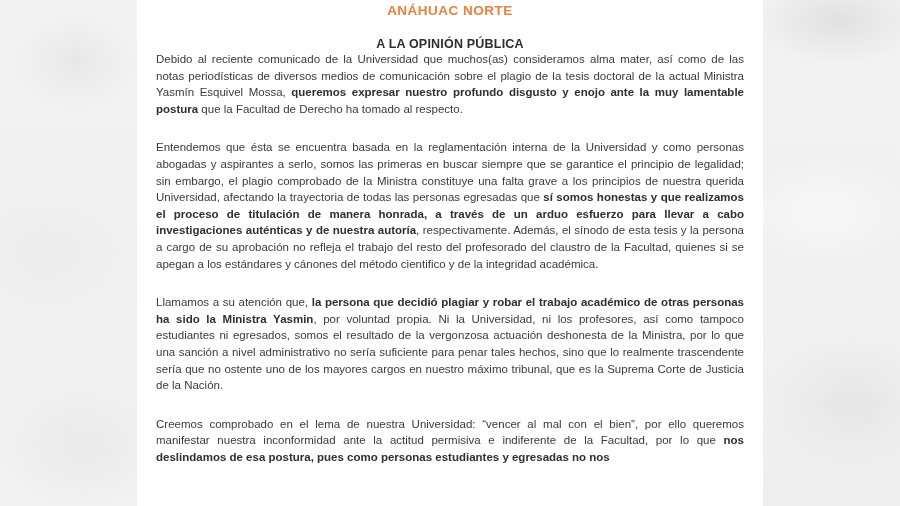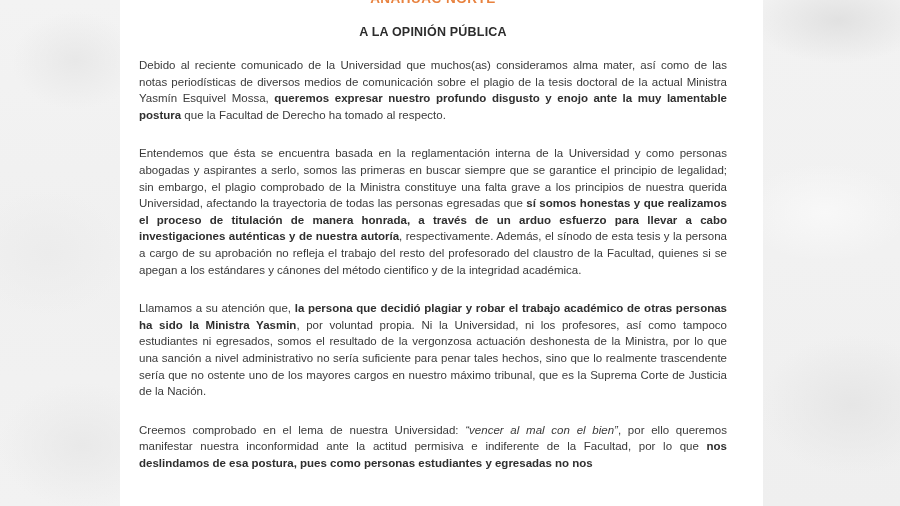--- a/index.html
+++ b/index.html
@@ -30,27 +30,27 @@
     right: 0;
     background:
       radial-gradient(120px 60px at 55% 4%, #e1e1e1 0%, rgba(225,225,225,0) 72%),
       radial-gradient(120px 70px at 45% 42%, #f8f8f8 0%, rgba(248,248,248,0) 70%),
       radial-gradient(130px 100px at 65% 80%, #e6e6e6 0%, rgba(230,230,230,0) 70%),
       linear-gradient(180deg, #f2f2f2 0%, #f1f1f1 50%, #efefef 100%);
   }
   
   #letter-page {
     position: absolute;
-    left: 120px;
+    left: 137px;
     top: 0;
     width: 626px;
     height: 100%;
     background: #ffffff;
     box-sizing: border-box;
-    padding: 0 19px;
+    padding: 12px 19px;
     overflow: hidden;
   }
   .letterhead {
     margin-top: -8px;
     line-height: 14px;
     font-size: 13.5px;
     font-weight: bold;
     letter-spacing: 0.5px;
     text-align: center;
     white-space: nowrap;
@@ -58,29 +58,28 @@
   .letter-title {
     margin-top: 19px;
     line-height: 14px;
     font-size: 12.5px;
     font-weight: bold;
     letter-spacing: 0.2px;
     color: #2d2d2d;
     text-align: center;
   }
   .letter-body {
-    margin-top: 18px;
     color: #3a3a3a;
     font-size: 11.5px;
     line-height: 16.6px;
     text-align: justify;
   }
   .letter-body p { margin: 0 0 22px 0; }
   .letter-body span.b { font-weight: bold; color: #2f2f2f; }
-  .letter-body span.i { font-style: italic; }
+  .letter-body span.i { }
 </style>
 </head>
 <body>
 
 <div id="frame">
   <div class="blur-panel left"></div>
   <div class="blur-panel right"></div>
 
   <div id="letter-page">
     <div class="letterhead" style="color: rgb(232, 130, 63);">ANÁHUAC NORTE</div>

